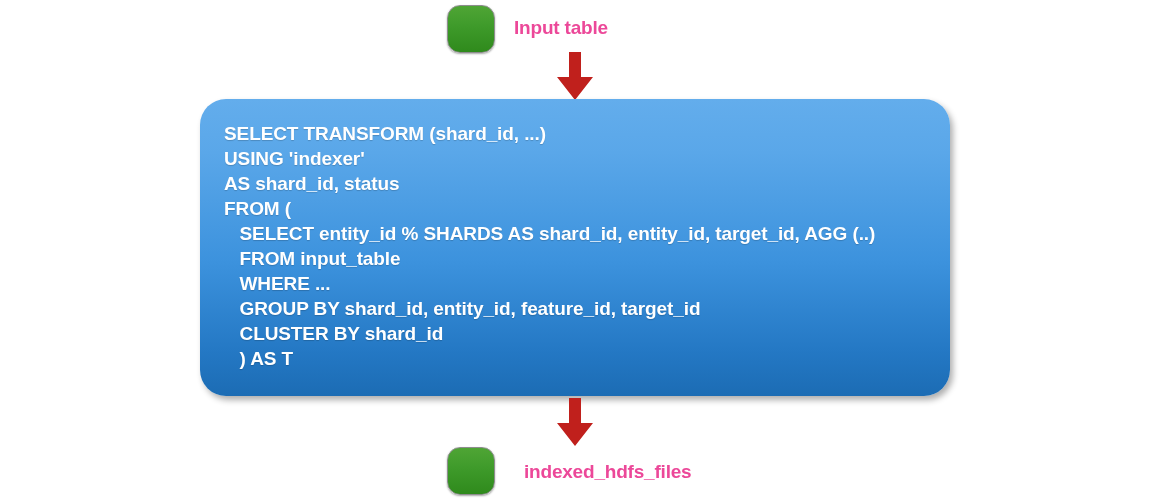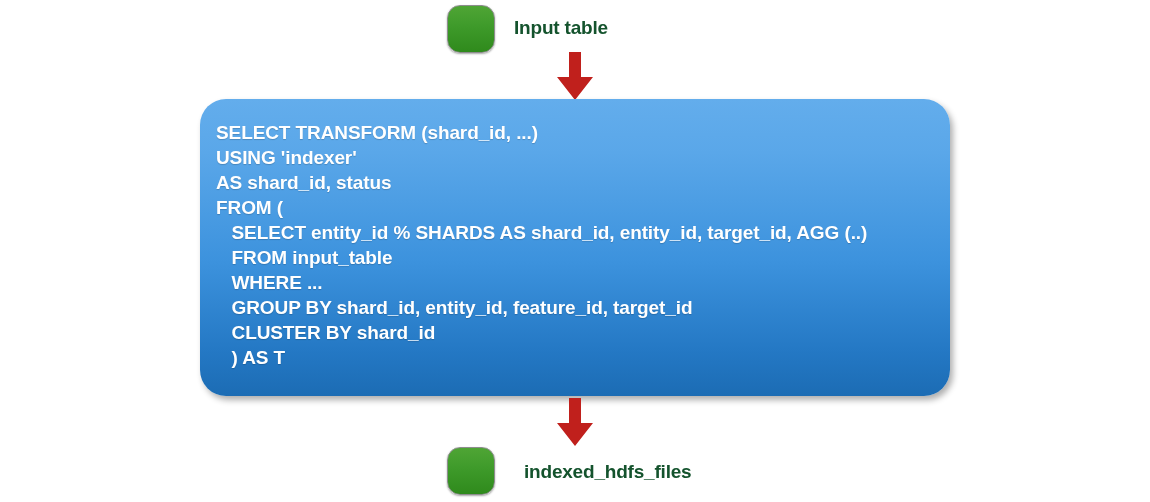--- a/index.html
+++ b/index.html
@@ -30,21 +30,21 @@
     background: linear-gradient(180deg, #4fa535 0%, #3e9a2a 45%, #2f8a1c 100%);
     border: 1px solid #8d8d8d;
     box-shadow: 0 1px 2px rgba(0,0,0,0.35);
     box-sizing: border-box;
   }
 
   .node-label {
     position: absolute;
     font-size: 19px;
     font-weight: bold;
-    color: #14532d;
+    color: #ec4899;
     white-space: nowrap;
     letter-spacing: -0.2px;
   }
 
   
   #input-node       { left: 447px; top: 5px; }
   #input-node-label { left: 514px; top: 17px; }
 
   
   #output-node       { left: 447px; top: 447px; }
@@ -74,22 +74,22 @@
                 #5aa7e9 18%,
                 #3c92dd 55%,
                 #2478c4 85%,
                 #1c6cb4 100%);
     box-shadow: 3px 4px 6px rgba(0,0,0,0.32);
     box-sizing: border-box;
     overflow: hidden;
   }
 
   #sql-code {
-    margin: 0;
-    padding: 21px 0 0 16px;
+    margin: 8px;
+    padding: 14px 0 0 16px;
     font-family: "Liberation Sans", sans-serif;
     font-size: 19px;
     font-weight: bold;
     line-height: 25px;
     color: #ffffff;
     white-space: pre;
     letter-spacing: -0.1px;
     text-shadow: 0 1px 1px rgba(0,0,0,0.18);
   }
 </style>

